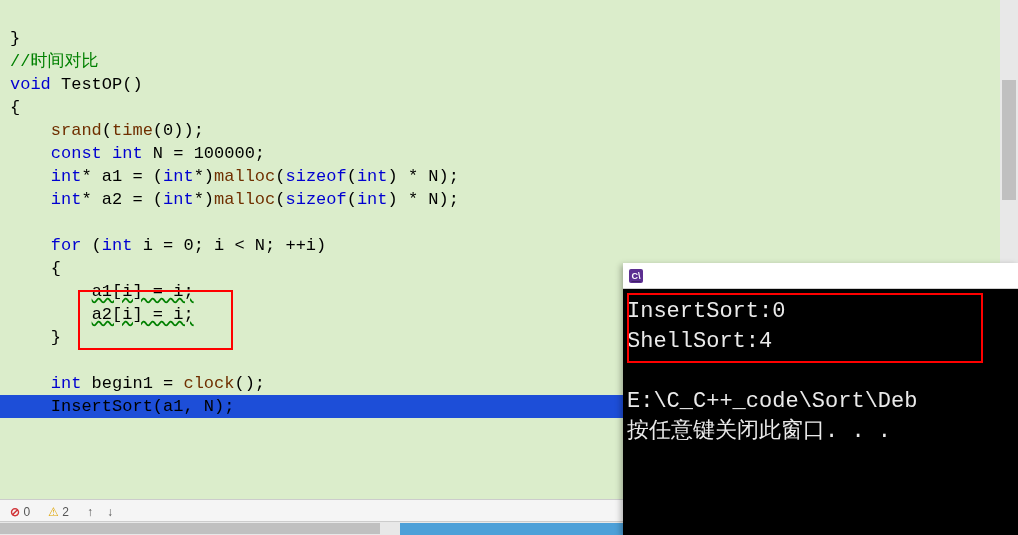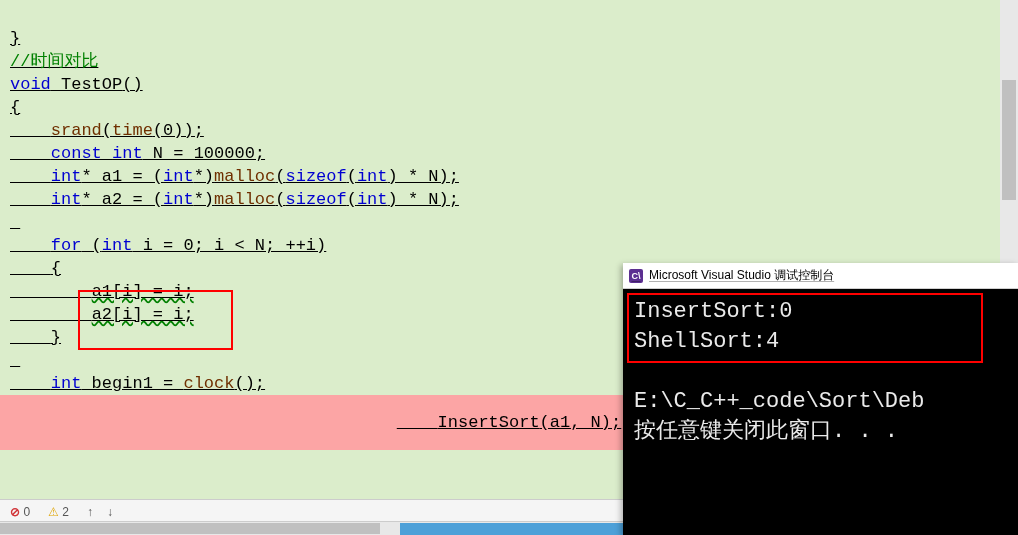--- a/index.html
+++ b/index.html
@@ -13,27 +13,26 @@
 }
 .editor {
   position: absolute;
   top: 0; left: 0; right: 0; bottom: 0;
   background: #dbedcb;
   padding: 4px 10px 40px 10px;
   font-size: 17px;
   line-height: 23px;
   white-space: pre;
   color: #000;
-  text-decoration: underline;
 }
 .kw { color: #0000d1; }
 .func { color: #6f2f00; }
 .comment { color: #008000; }
 .ident { color: #000; }
-.highlight-line { background: #fca5a5; display: block; margin: 0 -10px; padding: 16px 10px; text-align: center; }
+.highlight-line { background: #1d4ed8; display: block; margin: 0 -10px; padding: 0 10px; }
 .squiggle {
   text-decoration-line: underline;
   text-decoration-style: wavy;
   text-decoration-color: #008000;
 }
 .red-box-code {
   position: absolute;
   border: 2px solid #ff0000;
   left: 78px;
   top: 290px;
@@ -132,21 +131,21 @@
   background: #5c2f91;
   display: inline-flex;
   align-items: center;
   justify-content: center;
   color: #fff;
   font-size: 9px;
   font-weight: bold;
   border-radius: 2px;
 }
 .console-body {
-  padding: 8px 11px;
+  padding: 8px 4px;
   font-family: 'SimSun', 'NSimSun', 'Courier New', monospace;
   font-size: 22px;
   line-height: 30px;
   color: #eaeaea;
   white-space: pre;
 }
 .red-box-console {
   position: absolute;
   border: 2px solid #ff0000;
   left: 4px;
@@ -214,21 +213,20 @@
 <div class="scrollbar-h">
   <div class="scrollbar-thumb"></div>
   <div class="scroll-arrow-r">▸</div>
 </div>
 
 <div class="blue-strip"></div>
 
 <div class="console-window">
   <div class="console-title">
     <span class="console-icon">C\</span>
-    <span>Microsoft Visual Studio 调试控制台</span>
   </div>
   <div class="console-body"><span>InsertSort:0</span>
 <span>ShellSort:4</span>
 
 <span>E:\C_C++_code\Sort\Deb</span>
 <span>按任意键关闭此窗口. . .</span></div>
   <div class="red-box-console"></div>
 </div>
 
 </body></html>

